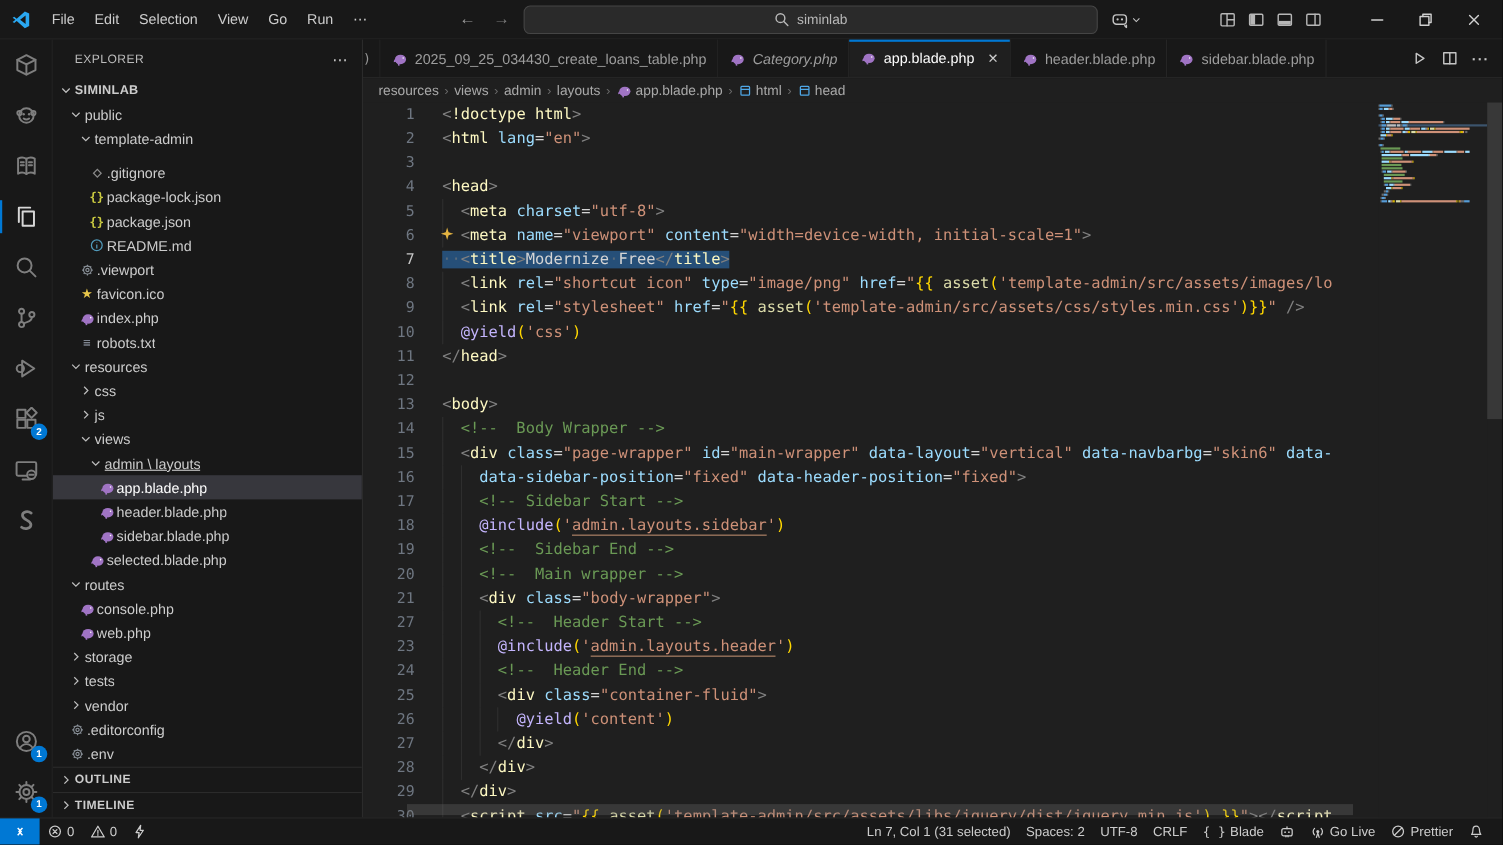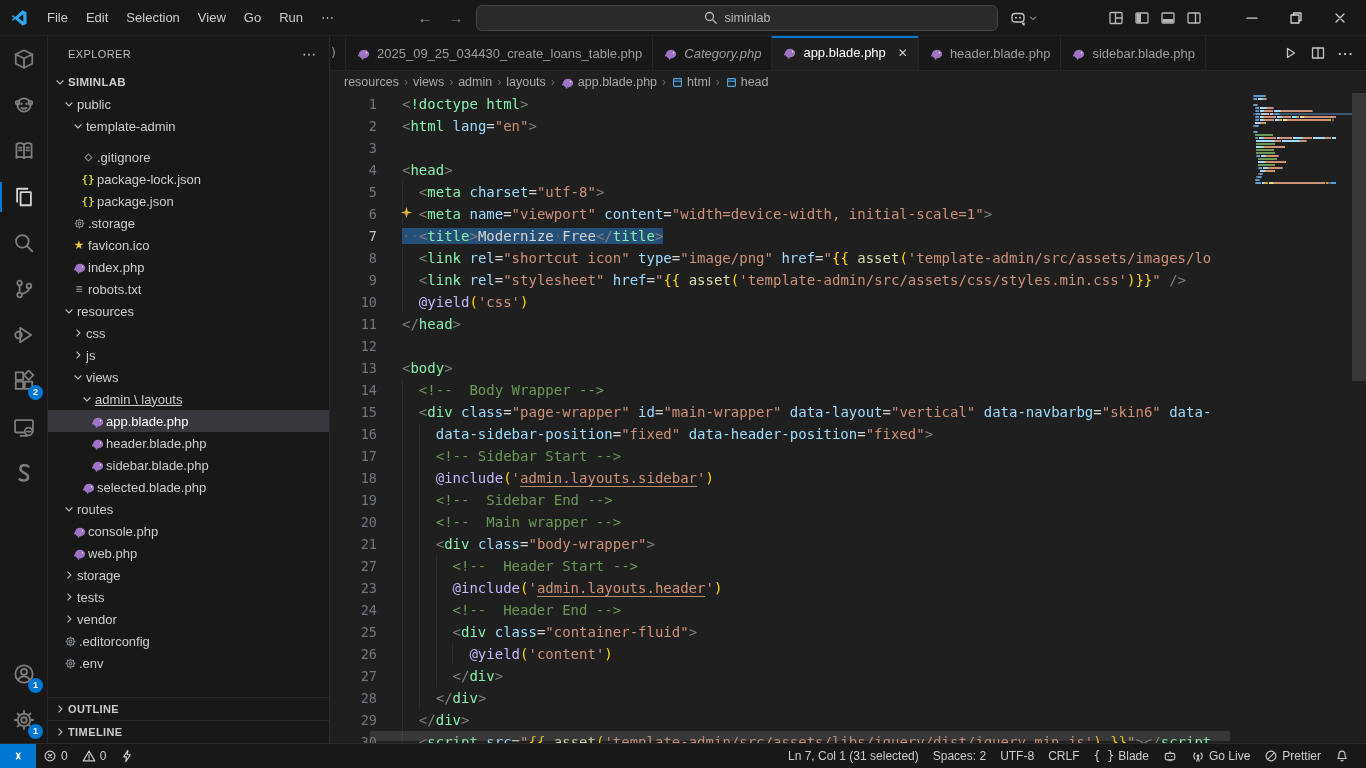--- a/index.html
+++ b/index.html
@@ -65,21 +65,21 @@
   
   .codearea{position:relative;flex:1;overflow:hidden;}
   .codelines{position:absolute;top:0;left:0;right:113px;overflow:hidden;}
   .cl{height:22px;display:flex;}
   .ln{width:47px;flex:0 0 47px;text-align:right;color:#6e7681;font:13.5px/22px "DejaVu Sans Mono",monospace;}
   .ln.cur{color:#c6c6c6;}
   .lt{position:relative;margin-left:25px;white-space:pre;font:14px/22px "DejaVu Sans Mono",monospace;color:#d4d4d4;}
   .ig{position:absolute;top:0;bottom:0;width:1px;background:rgba(255,255,255,.07);}
   .sel{background:#264f78;}
   .sparkle{position:absolute;left:-2px;top:3px;}
-  .tk-p{color:#808080}.tk-t{color:#86efac}.tk-a{color:#9cdcfe}.tk-s{color:#ce9178}
+  .tk-p{color:#808080}.tk-t{color:#fef9c3}.tk-a{color:#9cdcfe}.tk-s{color:#ce9178}
   .tk-c{color:#6a9955}.tk-w{color:#d4d4d4}.tk-d{color:#c4b5fd}.tk-g{color:#ffd700}
   .tk-f{color:#dcdcaa}.tk-u{color:#ce9178;border-bottom:1px solid #b98b6d}.tk-ws{color:#5a6a7a}
   
   .minimap{position:absolute;top:0;right:14px;width:99px;bottom:0;background:#1f1f1f;overflow:hidden;padding-top:2px;}
   .mm-line{height:2px;margin-bottom:1px;white-space:nowrap;font-size:0;}
   .mm-line.mm-sel{background:rgba(83,127,173,.55);}
   .mm-seg{display:inline-block;height:2px;}
   .vscroll{position:absolute;top:0;right:0;width:14px;height:288px;background:rgba(121,121,121,.28);}
   .hscroll{position:absolute;bottom:2px;left:40px;width:860px;height:10px;background:rgba(121,121,121,.28);}
   
@@ -328,29 +328,38 @@
               <span style="color:#cbcb41;font-weight:700;font-size:11px;font-family:'DejaVu Sans Mono',monospace">{}</span>
             </span>
             <span class="lbl">package-lock.json</span>
           </div>
           <div class="trow" style="padding-left: 31px;">
             <span class="ficon">
               <span style="color:#cbcb41;font-weight:700;font-size:11px;font-family:'DejaVu Sans Mono',monospace">{}</span>
             </span>
             <span class="lbl">package.json</span>
           </div>
+          <div class="trow" style="padding-left: 31px;">
+            <span class="ficon">
+              <svg width="14" height="14" viewBox="0 0 16 16" fill="none" stroke="#519aba" stroke-width="1.3">
+                <circle cx="8" cy="8" r="5.6"></circle>
+                <path d="M8 7.2 V11.2 M8 4.8 V5.3"></path>
+              </svg>
+            </span>
+            <span class="lbl">README.md</span>
+          </div>
           <div class="trow" style="padding-left: 22px;">
             <span class="ficon">
               <svg width="13" height="13" viewBox="0 0 16 16" fill="none" stroke="#8a9199" stroke-width="1.3">
                 <circle cx="8" cy="8" r="1.8"></circle>
                 <circle cx="8" cy="8" r="4.4"></circle>
                 <path d="M8 2 V3.6 M8 12.4 V14 M2 8 H3.6 M12.4 8 H14 M3.8 3.8 4.9 4.9 M11.1 11.1 12.2 12.2 M12.2 3.8 11.1 4.9 M4.9 11.1 3.8 12.2"></path>
               </svg>
             </span>
-            <span class="lbl">.storage</span>
+            <span class="lbl">.viewport</span>
           </div>
           <div class="trow" style="padding-left: 22px;">
             <span class="ficon">
               <span style="color:#e8c64a;font-size:12px">★</span>
             </span>
             <span class="lbl">favicon.ico</span>
           </div>
           <div class="trow" style="padding-left: 22px;">
             <span class="ficon">
               <svg width="15" height="15" viewBox="0 0 16 16">

